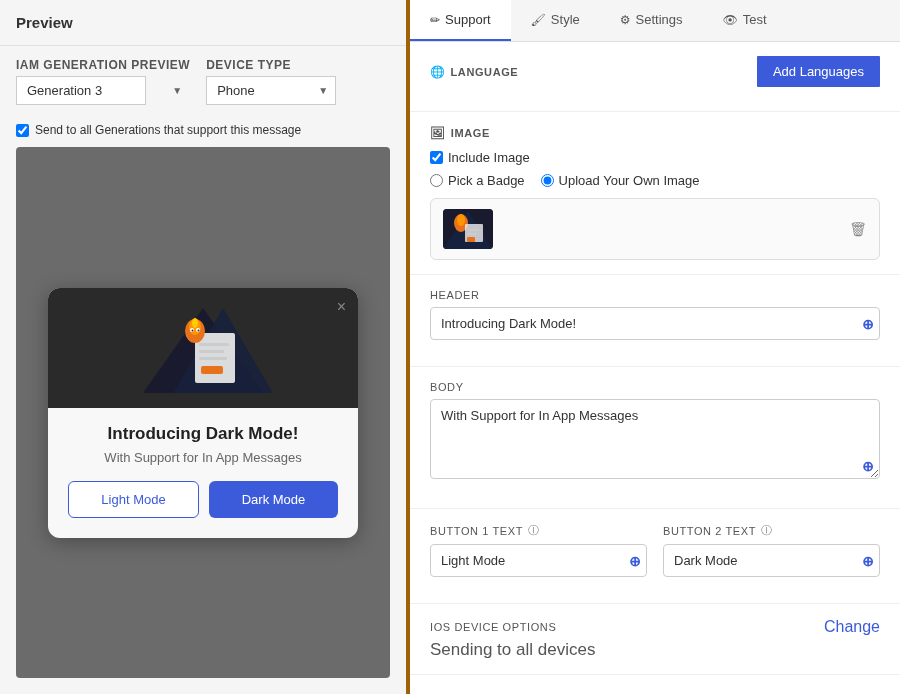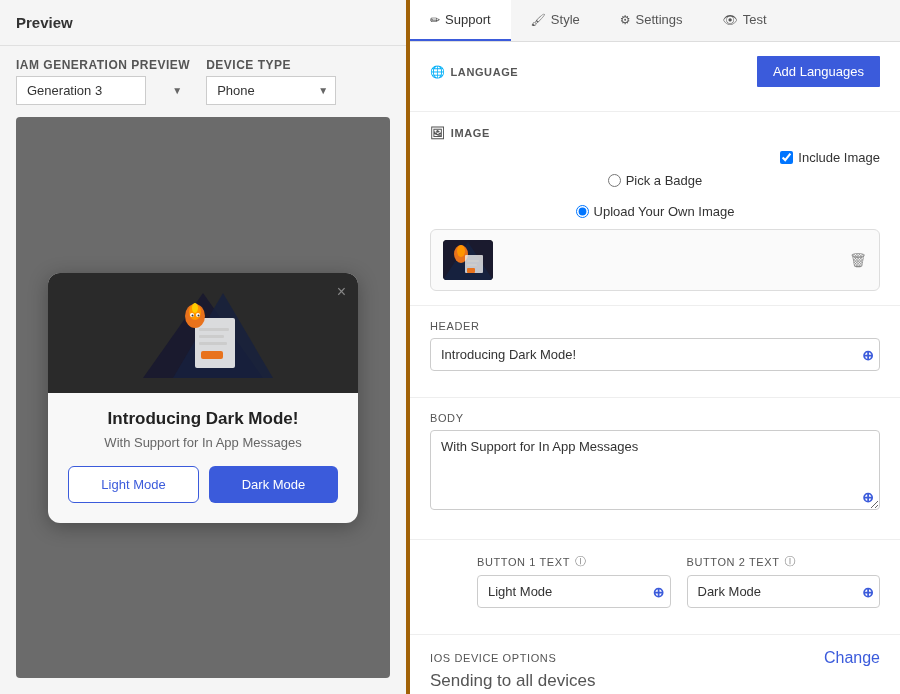--- a/index.html
+++ b/index.html
@@ -42,38 +42,38 @@
 
     
     .right-content { flex: 1; overflow-y: auto; padding: 0; }
     .section { padding: 14px 20px; border-bottom: 1px solid #eee; }
     .section-header { display: flex; align-items: center; justify-content: space-between; margin-bottom: 10px; }
     .section-title { font-size: 11px; font-weight: 700; color: #555; text-transform: uppercase; letter-spacing: 0.6px; display: flex; align-items: center; gap: 5px; }
     .section-title-icon { font-size: 12px; }
     .add-lang-btn { background: #3b5bdb; color: #fff; border: none; border-radius: 1px; padding: 8px 16px; font-size: 13px; font-weight: 500; cursor: pointer; }
 
     
-    .image-options { display: flex; align-items: center; gap: 16px; margin-bottom: 10px; flex-direction: column; }
+    .image-options { display: flex; align-items: center; gap: 16px; margin-bottom: 10px; }
     .radio-option { display: flex; align-items: center; gap: 5px; font-size: 13px; color: #333; }
     .radio-option input { cursor: pointer; }
-    .checkbox-option { display: flex; align-items: center; gap: 5px; font-size: 13px; color: #333; margin-bottom: 8px; justify-content: flex-end; }
+    .checkbox-option { display: flex; align-items: center; gap: 5px; font-size: 13px; color: #333; margin-bottom: 8px; }
     .image-preview-box { border: 1px solid #ddd; border-radius: 6px; padding: 10px 12px; display: flex; align-items: center; justify-content: space-between; background: #fafafa; }
     .image-thumb { width: 50px; height: 40px; background: #2a2a2a; border-radius: 4px; display: flex; align-items: center; justify-content: center; overflow: hidden; }
     .trash-icon { color: #888; font-size: 14px; cursor: pointer; }
 
     
     .field-label { font-size: 11px; font-weight: 400; color: #555; text-transform: uppercase; letter-spacing: 0.6px; margin-bottom: 6px; display: flex; align-items: center; gap: 5px; }
     .text-input-row { position: relative; margin-bottom: 12px; }
     .text-input { width: 100%; border: 1px solid #ccc; border-radius: 4px; padding: 8px 30px 8px 10px; font-size: 13px; color: #333; resize: none; font-family: inherit; }
     .expand-icon { position: absolute; right: 6px; top: 50%; transform: translateY(-50%); color: #3b5bdb; font-size: 14px; font-weight: 700; cursor: pointer; }
     .expand-icon-corner { position: absolute; right: 6px; bottom: 8px; color: #3b5bdb; font-size: 14px; font-weight: 700; cursor: pointer; }
     textarea.text-input { min-height: 80px; resize: vertical; }
 
     
-    .two-col { display: flex; gap: 16px; margin-left: 47px; }
+    .two-col { display: flex; gap: 16px; }
     .two-col > div { flex: 1; }
     .info-icon { color: #888; font-size: 11px; cursor: help; }
 
     
     .ios-header { display: flex; align-items: center; justify-content: space-between; }
     .change-link { color: #3b5bdb; font-size: 16px; cursor: pointer; text-decoration: none; }
     .ios-sub { font-size: 17px; color: #555; margin-top: 4px; }
 
     
     .right-content::-webkit-scrollbar { width: 6px; }
@@ -105,20 +105,24 @@
       <div class="select-wrapper">
         <select>
           <option>Phone</option>
           <option>Tablet</option>
         </select>
         <span class="select-arrow">▼</span>
       </div>
     </div>
   </div>
 
+  <div class="checkbox-row">
+    <input type="checkbox" id="gen-checkbox" checked="" style="">
+    <label for="gen-checkbox">Send to all Generations that support this message</label>
+  </div>
 
   <div class="preview-area" style="background:#6b6b6b;">
     <div class="modal-card">
       <button class="modal-close">×</button>
       <div class="modal-image-area">
 
         <svg viewBox="0 0 120 90" width="160" height="90">
 
           <polygon points="60,5 120,90 0,90" fill="#1a1a2e"></polygon>
           <polygon points="80,5 130,90 30,90" fill="#16213e" opacity="0.8"></polygon>

